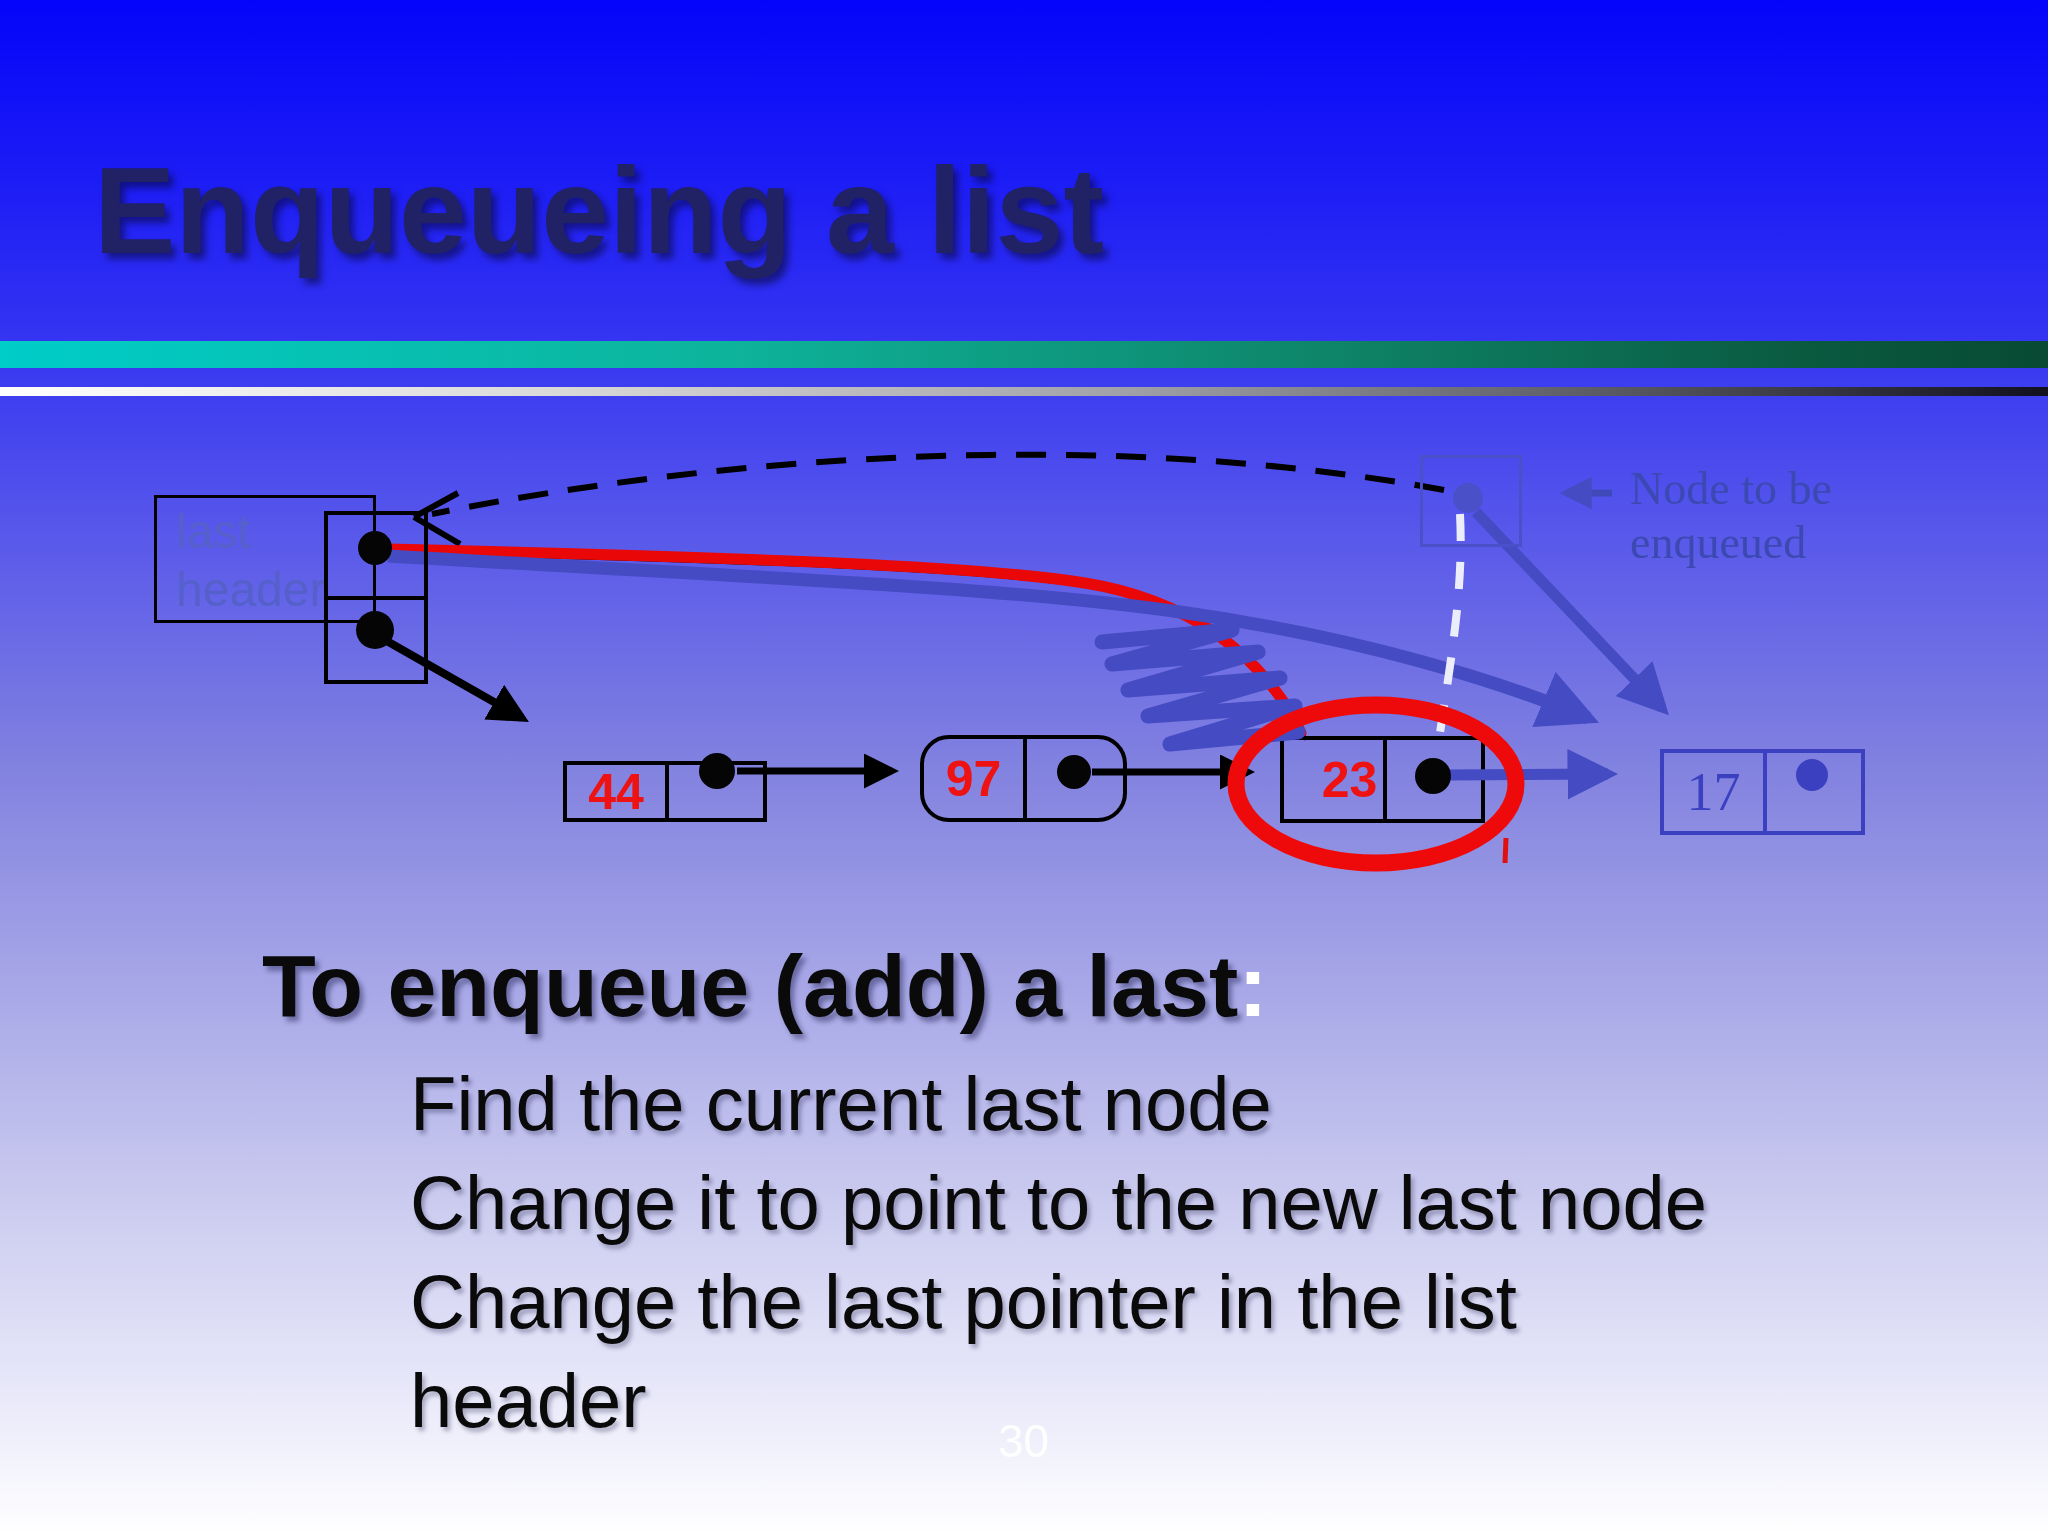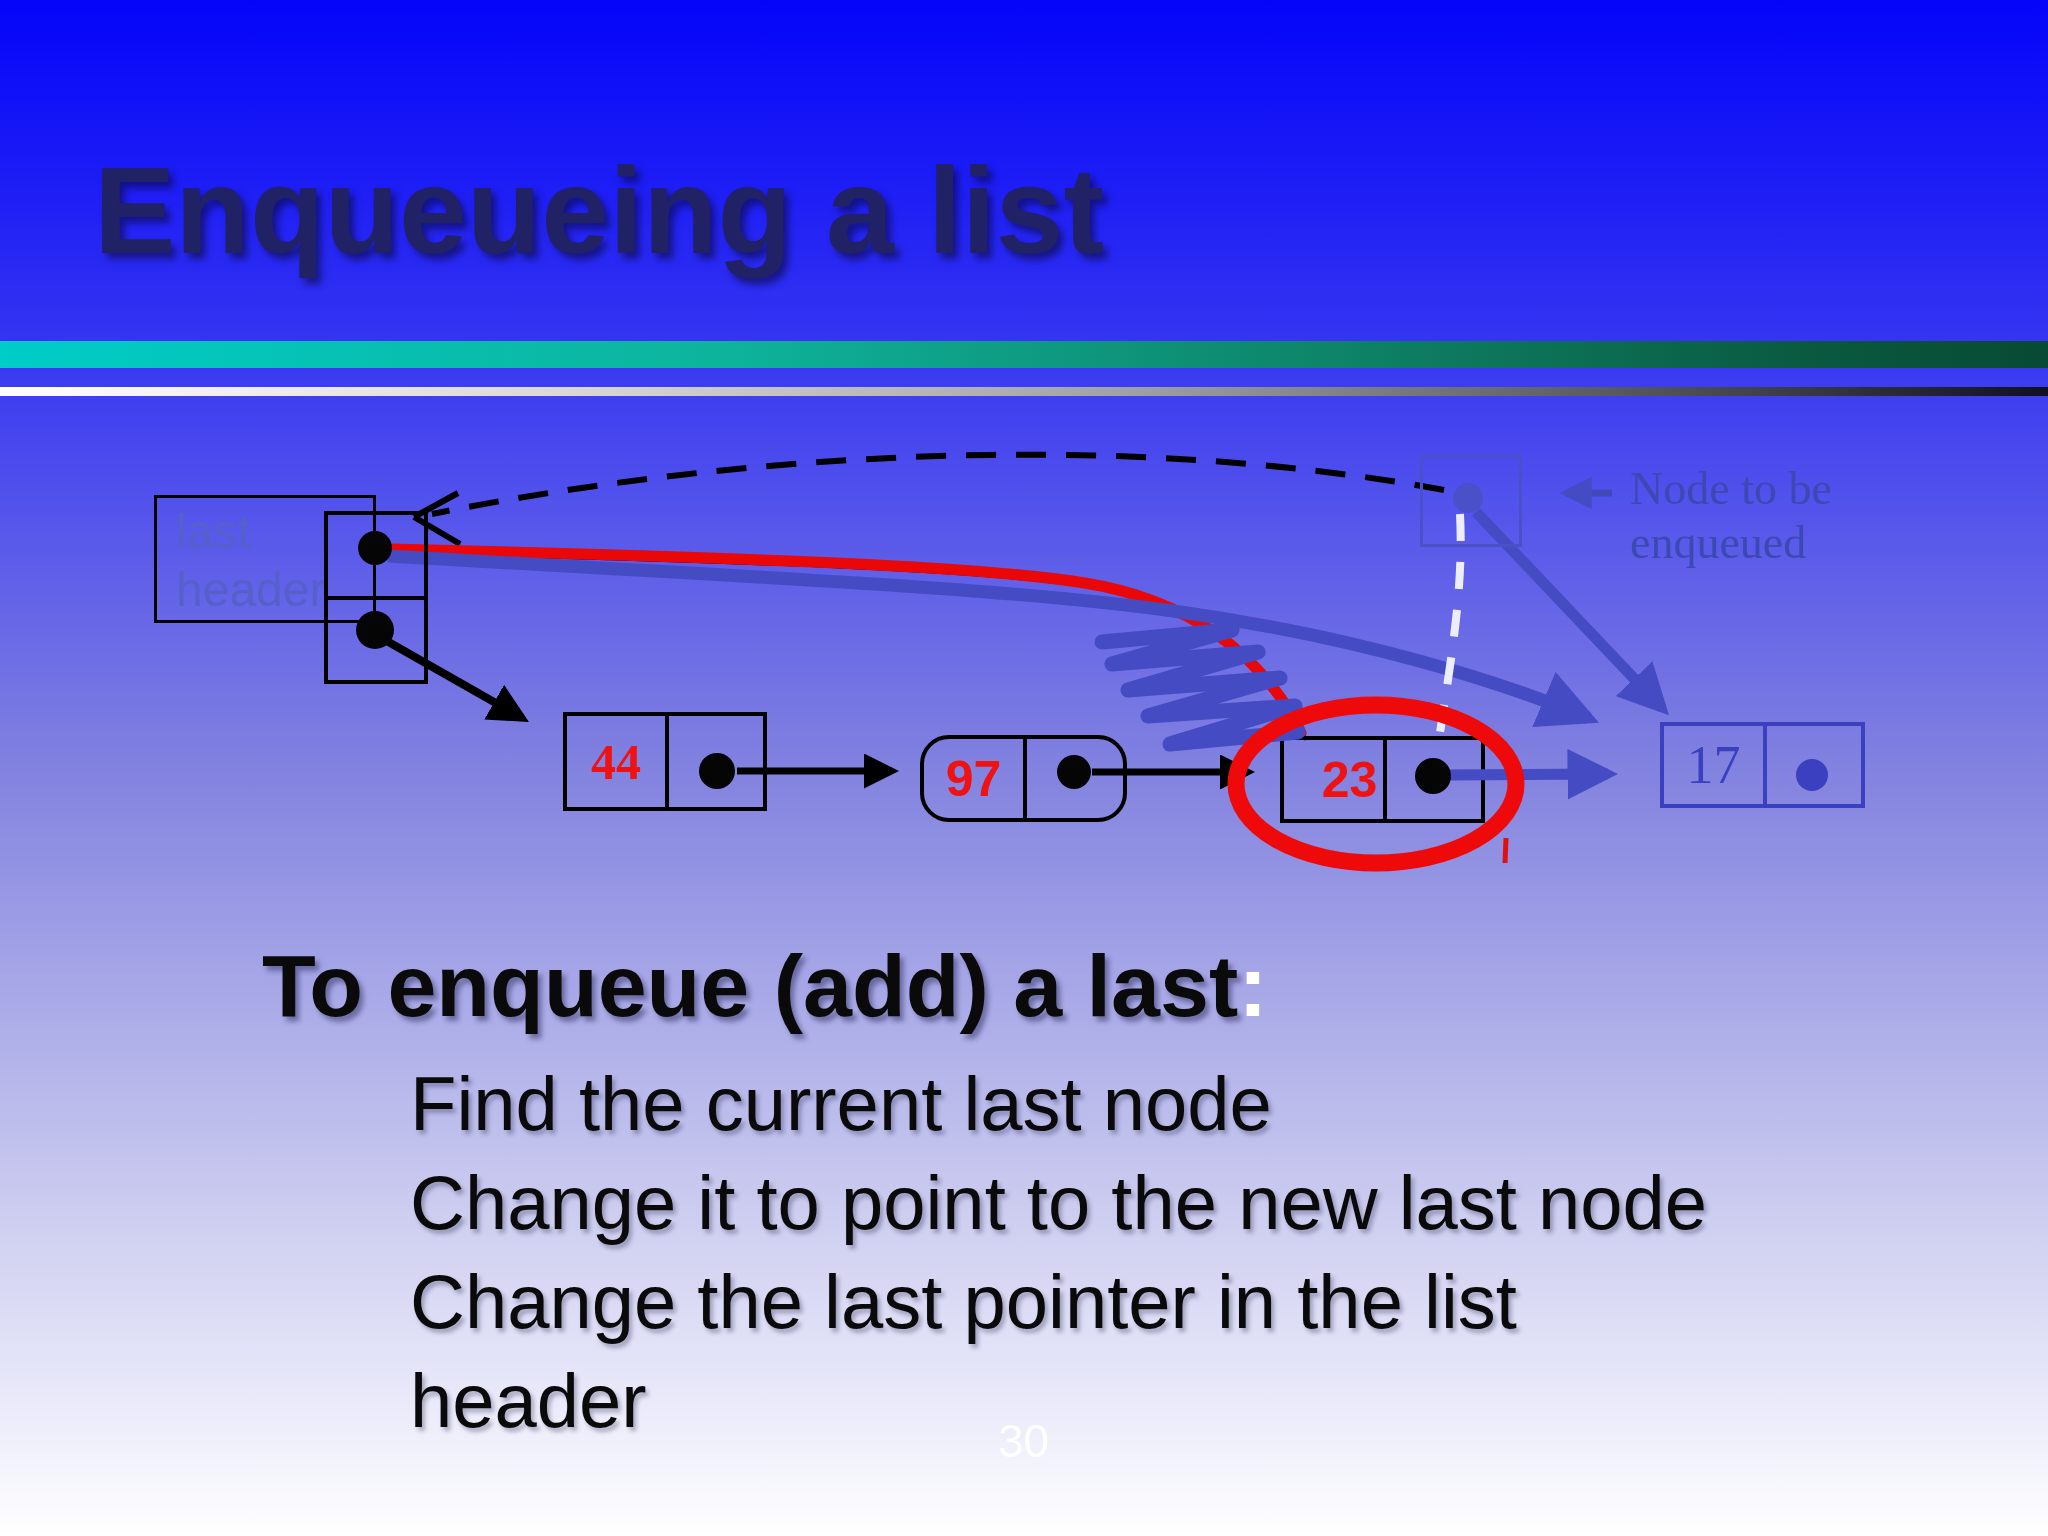--- a/index.html
+++ b/index.html
@@ -99,28 +99,28 @@
     align-items: center;
     justify-content: center;
     font-weight: bold;
     font-size: 50px;
     color: #ee1212;
     border-right: 4px solid #000;
     box-sizing: border-box;
   }
   .node .ptr { flex: 1; }
 
-  .node-44 { left: 563px; top: 712px; width: 204px; height: 99px; font-family: Liberation Serif, serif; }
+  .node-44 { left: 563px; top: 761px; width: 204px; height: 61px; }
   .node-44 .val { width: 102px; }
   .node-97 { left: 920px; top: 735px; width: 207px; height: 87px; border-radius: 29px; }
   .node-97 .val { width: 103px; }
   .node-23 { left: 1280px; top: 736px; width: 205px; height: 87px; }
   .node-23 .val { width: 103px; padding-left: 32px; }
 
-  .node-17 { left: 1660px; top: 722px; width: 205px; height: 86px; border-color: #3a40bf; gap: 27px; }
+  .node-17 { left: 1660px; top: 749px; width: 205px; height: 86px; border-color: #3a40bf; gap: 27px; }
   .node-17 .val {
     width: 103px;
     border-right-color: #3a40bf;
     color: #3a40bf;
     font-family: "Liberation Serif", serif;
     font-weight: normal;
     font-size: 54px;
   }
 
   .newnode-box {

